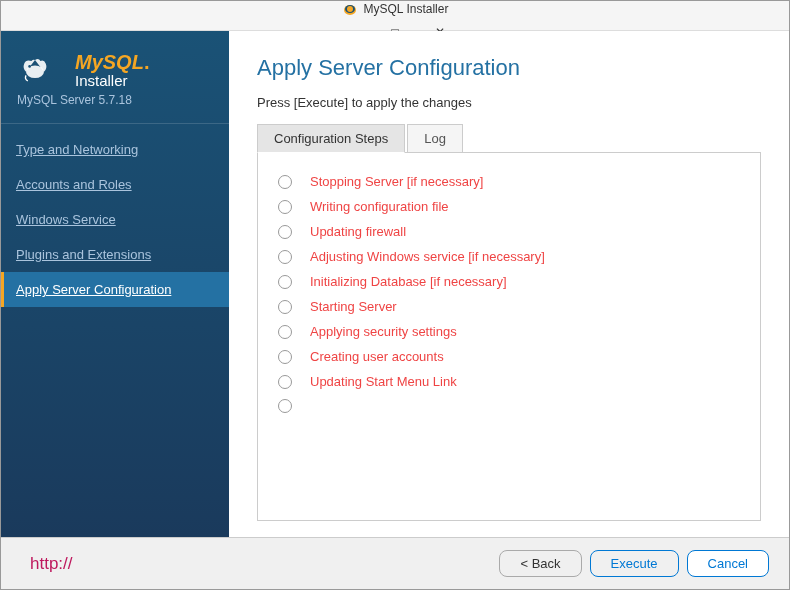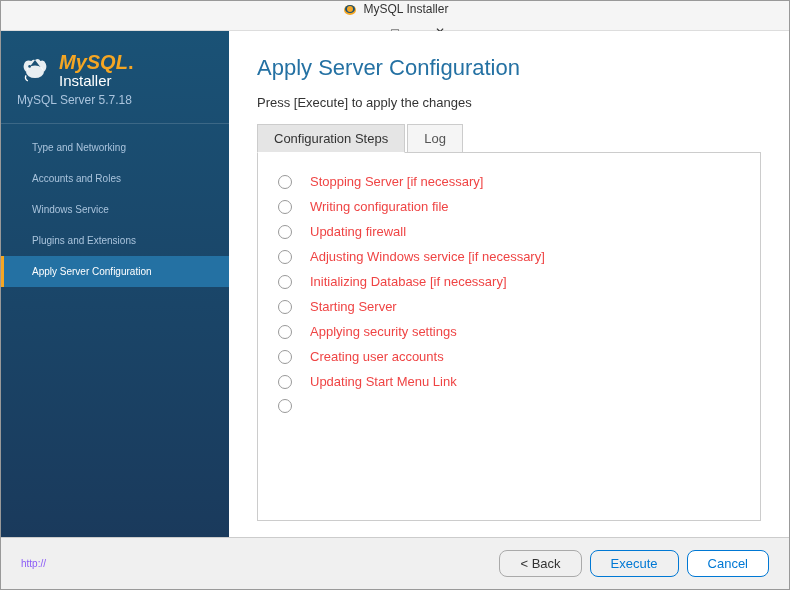--- a/index.html
+++ b/index.html
@@ -72,43 +72,44 @@
       flex-shrink: 0;
       color: white;
     }
     .sidebar-header {
       padding: 20px 16px 16px 16px;
       border-bottom: 1px solid rgba(255,255,255,0.15);
     }
     .mysql-logo {
       display: flex;
       align-items: center;
-      gap: 6px;
+      gap: 22px;
     }
     .dolphin-icon {
       width: 36px;
       height: 36px;
     }
     .version-text {
       font-size: 12px;
       color: #aac4dd;
       margin-top: 4px;
     }
 
     
     .sidebar-nav {
       flex: 1;
       padding-top: 8px;
     }
     .nav-item {
-      padding: 10px 28px;
+      padding: 10px 12px;
       color: #aac4dd;
       cursor: pointer;
-      font-size: 10px;
+      font-size: 13px;
       border-left: 3px solid transparent;
+      text-decoration: underline;
     }
     .nav-item.active {
       background: #2471a3;
       color: white;
       border-left: 3px solid #f5a623;
       font-weight: 500;
     }
 
     
     .content {
@@ -188,22 +189,23 @@
       border-top: 1px solid #ccc;
       padding: 10px 20px;
       display: flex;
       justify-content: flex-end;
       align-items: center;
       gap: 8px;
       height: 52px;
     }
     .watermark {
       flex: 1;
-      color: #8b5cf6;
-      font-size: 10px;
+      color: #be185d;
+      font-size: 17px;
+      margin-left: 9px;
     }
     .btn {
       padding: 5px 20px;
       border: 1px solid #aaa;
       border-radius: 8px;
       background: #f0f0f0;
       cursor: pointer;
       font-size: 13px;
       color: #333;
       min-width: 75px;

